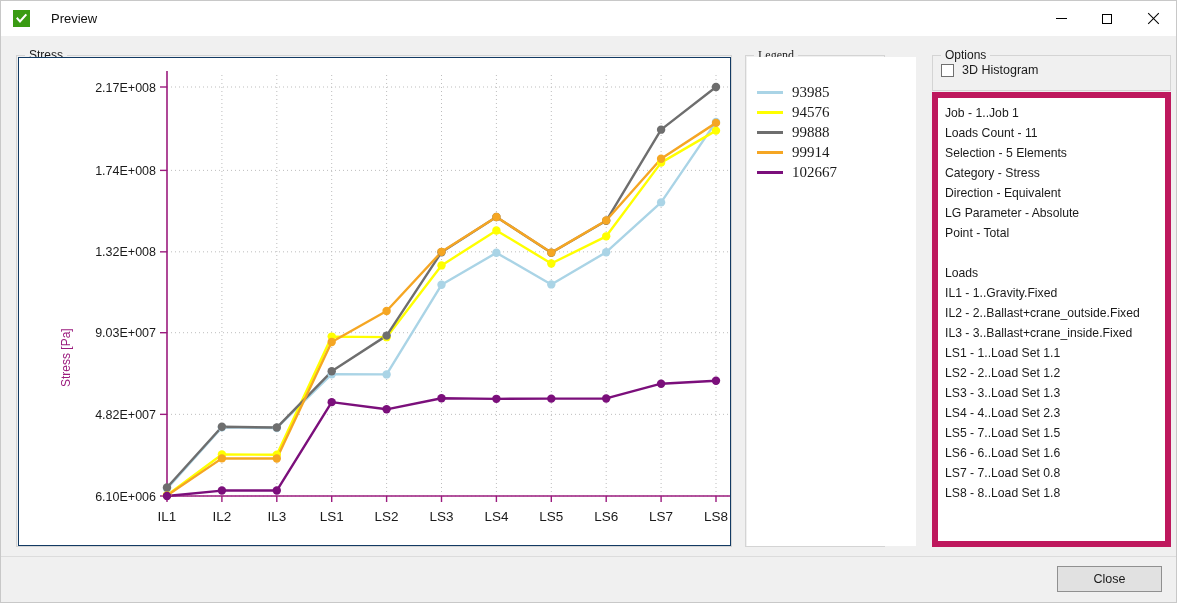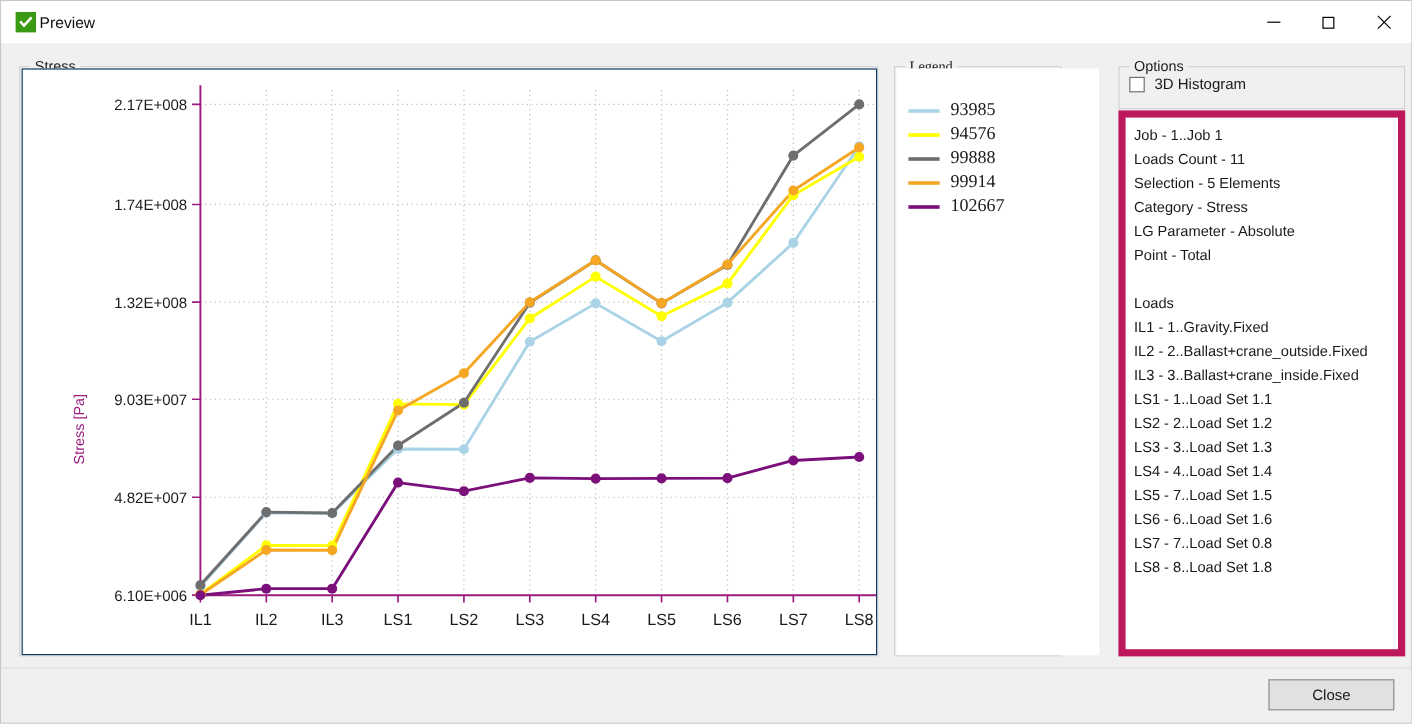--- a/index.html
+++ b/index.html
@@ -6,21 +6,21 @@
   body{
     width:1177px;height:603px;overflow:hidden;
     background:#f0f0f0;
     font-family:"Liberation Sans", sans-serif;
     font-size:12px;color:#1a1a1a;
   }
   .window{position:absolute;inset:0;background:#f0f0f0;border:1px solid #c8c8c8;box-sizing:border-box;}
 
   
   .titlebar{position:absolute;left:0;top:0;width:100%;height:35px;background:#ffffff;box-sizing:border-box;}
-  .title-left{position:absolute;left:12px;top:0;height:35px;display:flex;align-items:center;gap:3px;}
+  .title-left{position:absolute;left:12px;top:0;height:35px;display:flex;align-items:center;gap:21px;}
   .app-icon{width:17px;height:17px;background:#3a9b13;display:flex;align-items:center;justify-content:center;}
   .app-icon svg{display:block;}
   .title-text{font-size:13px;color:#101010;}
   .winbtns{position:absolute;right:0;top:0;height:35px;display:flex;}
   .winbtn{width:46px;height:35px;display:flex;align-items:center;justify-content:center;cursor:default;}
   .glyph-min{width:11px;height:1px;background:#000;}
   .glyph-max{width:10px;height:10px;border:1px solid #000;box-sizing:border-box;}
   .glyph-close{position:relative;width:12px;height:12px;}
   .glyph-close:before,.glyph-close:after{content:"";position:absolute;left:-1px;top:5px;width:15px;height:1px;background:#000;}
   .glyph-close:before{transform:rotate(45deg);}
@@ -254,31 +254,32 @@
       <span class="opt-text">3D Histogram</span>
     </div>
   </div>
 
   <div id="info-panel">
     <div class="info-list" id="info-list">
         <div class="info-line">Job - 1..Job 1</div>
         <div class="info-line">Loads Count - 11</div>
         <div class="info-line">Selection - 5 Elements</div>
         <div class="info-line">Category - Stress</div>
+        <div class="info-line">Direction - Equivalent</div>
         <div class="info-line">LG Parameter - Absolute</div>
         <div class="info-line">Point - Total</div>
         <div class="info-line blank"></div>
         <div class="info-line">Loads</div>
         <div class="info-line">IL1 - 1..Gravity.Fixed</div>
         <div class="info-line">IL2 - 2..Ballast+crane_outside.Fixed</div>
         <div class="info-line">IL3 - 3..Ballast+crane_inside.Fixed</div>
         <div class="info-line">LS1 - 1..Load Set 1.1</div>
         <div class="info-line">LS2 - 2..Load Set 1.2</div>
         <div class="info-line">LS3 - 3..Load Set 1.3</div>
-        <div class="info-line">LS4 - 4..Load Set 1.4</div>
+        <div class="info-line">LS4 - 4..Load Set 2.3</div>
         <div class="info-line">LS5 - 7..Load Set 1.5</div>
         <div class="info-line">LS6 - 6..Load Set 1.6</div>
         <div class="info-line">LS7 - 7..Load Set 0.8</div>
         <div class="info-line">LS8 - 8..Load Set 1.8</div>
       </div>
   </div>
 
   <div class="bottombar">
     <button id="close-button">Close</button>
   </div>

